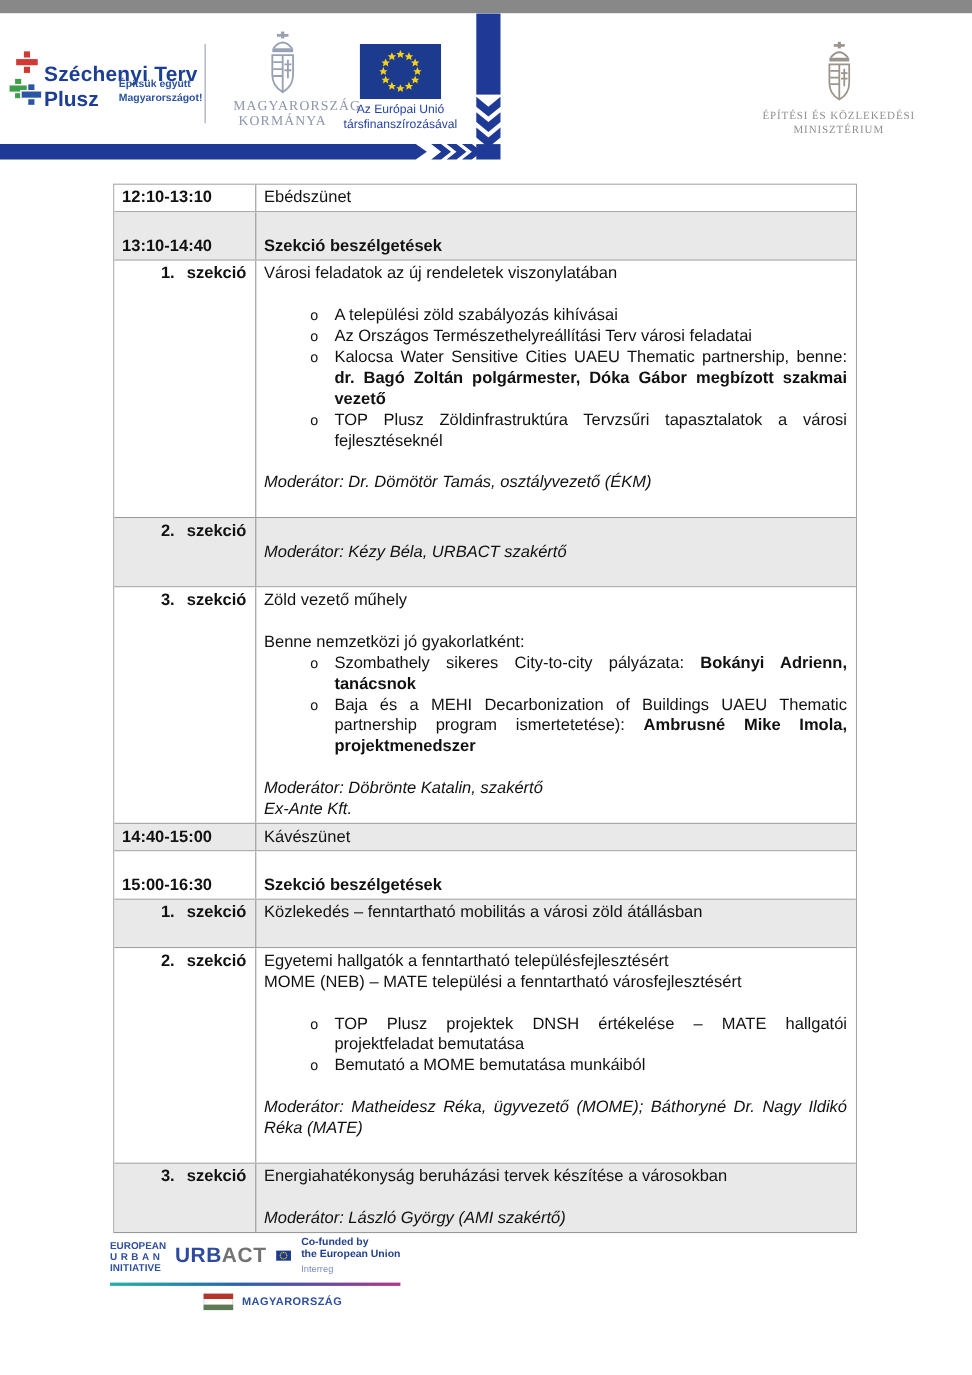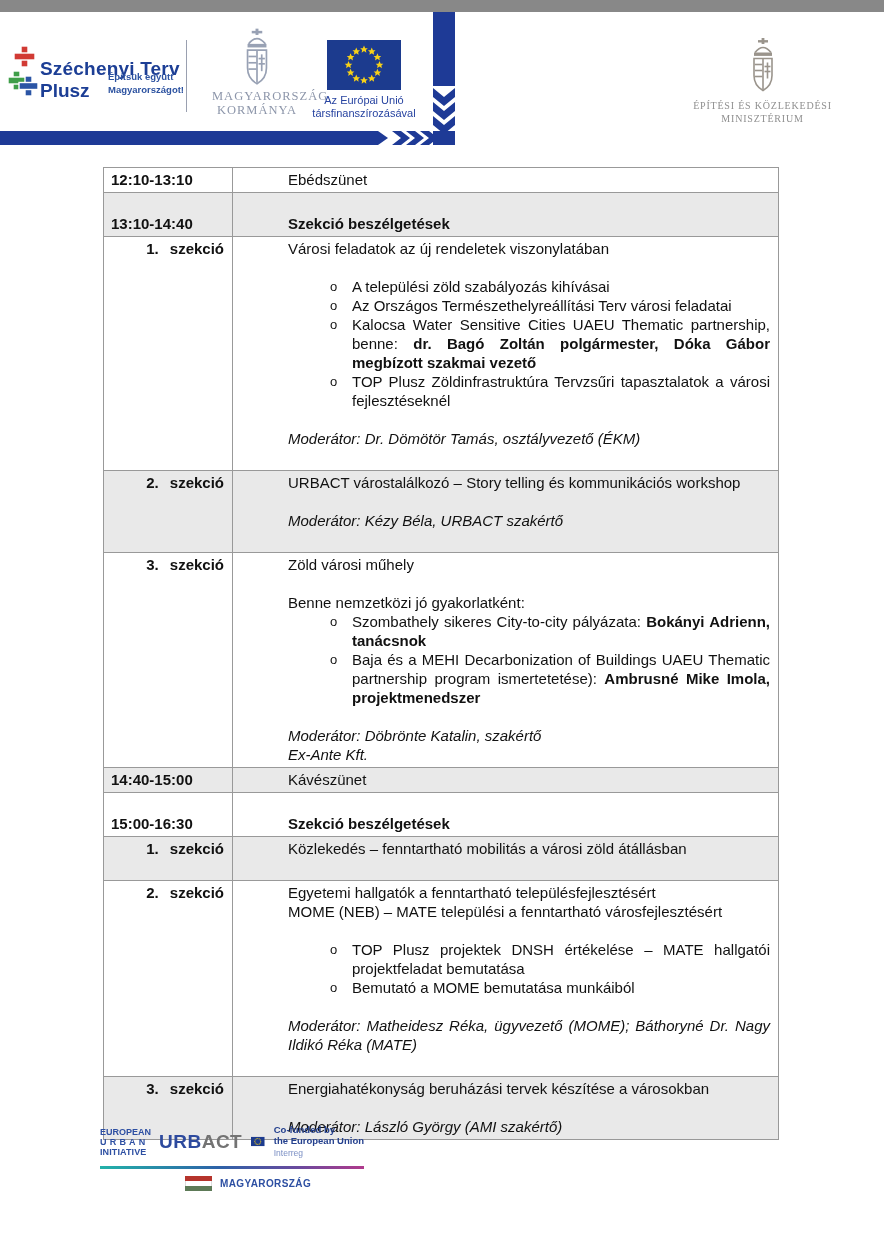--- a/index.html
+++ b/index.html
@@ -20,21 +20,21 @@
   .kormany .ktxt{font-family:"Liberation Serif",serif;font-size:12.5px;color:#8d96aa;letter-spacing:1px;line-height:14px;margin-top:3px;}
   .euhdr{position:absolute;left:304px;top:28px;width:120px;text-align:center;}
   .euhdr .flag{display:block;margin:0 auto;}
   .euhdr .etxt{font-size:11px;color:#2743a0;line-height:13px;margin-top:4px;}
   .ekm{position:absolute;left:690px;top:25px;width:145px;text-align:center;}
   .ekm .seal{display:block;margin:0 auto;}
   .ekm .mtxt{font-family:"Liberation Serif",serif;font-size:10px;color:#8f8f8f;letter-spacing:0.8px;line-height:13px;margin-top:6px;}
 
   
   .schedule{position:absolute;left:103px;top:155px;width:674px;border:1px solid #999;}
-  .row{display:flex;background:#fff;border-bottom:1px solid #999;gap:48px;}
+  .row{display:flex;background:#fff;border-bottom:1px solid #999;}
   .row:last-child{border-bottom:none;}
   .row.gray{background:#e9e9e9;}
   .cell{font-size:15px;line-height:19px;padding:2px 8px 3px 7px;}
   .time-cell{width:129px;flex:none;border-right:1px solid #999;box-sizing:border-box;}
   .content-cell{flex:1;min-width:0;}
   .time{font-weight:bold;}
   .session{font-weight:bold;text-align:right;padding-right:0px;}
   .session .snum{margin-right:11px;}
   .gap{height:19px;}
   .p{text-align:justify;}
@@ -232,32 +232,31 @@
           <div class="gap"></div>
           <div class="p italic"><span>Moderátor: Dr. Dömötör Tamás, osztályvezető (ÉKM)</span></div>
           <div class="gap"></div>
         </div>
       </div>
       <div class="row gray">
         <div class="cell time-cell">
           <div class="session"><span class="snum">2.</span><span>szekció</span></div>
         </div>
         <div class="cell content-cell">
-          <div class="p"><span>URBACT várostalálkozó – Story telling és kommunikációs workshop</span></div>
           <div class="gap"></div>
           <div class="p italic"><span>Moderátor: Kézy Béla, URBACT szakértő</span></div>
           <div class="gap"></div>
         </div>
       </div>
       <div class="row">
         <div class="cell time-cell">
           <div class="session"><span class="snum">3.</span><span>szekció</span></div>
         </div>
         <div class="cell content-cell">
-          <div class="p"><span>Zöld városi műhely</span></div>
+          <div class="p"><span>Zöld vezető műhely</span></div>
           <div class="gap"></div>
           <div class="p"><span>Benne nemzetközi jó gyakorlatként:</span></div>
           <div class="bullet">
             <span class="marker">o</span>
             <span class="btext"><span>Szombathely sikeres City-to-city pályázata: </span><span class="bold">Bokányi Adrienn, tanácsnok</span></span>
           </div>
           <div class="bullet">
             <span class="marker">o</span>
             <span class="btext"><span>Baja és a MEHI Decarbonization of Buildings UAEU Thematic partnership program ismertetetése): </span><span class="bold">Ambrusné Mike Imola, projektmenedszer</span></span>
           </div>

